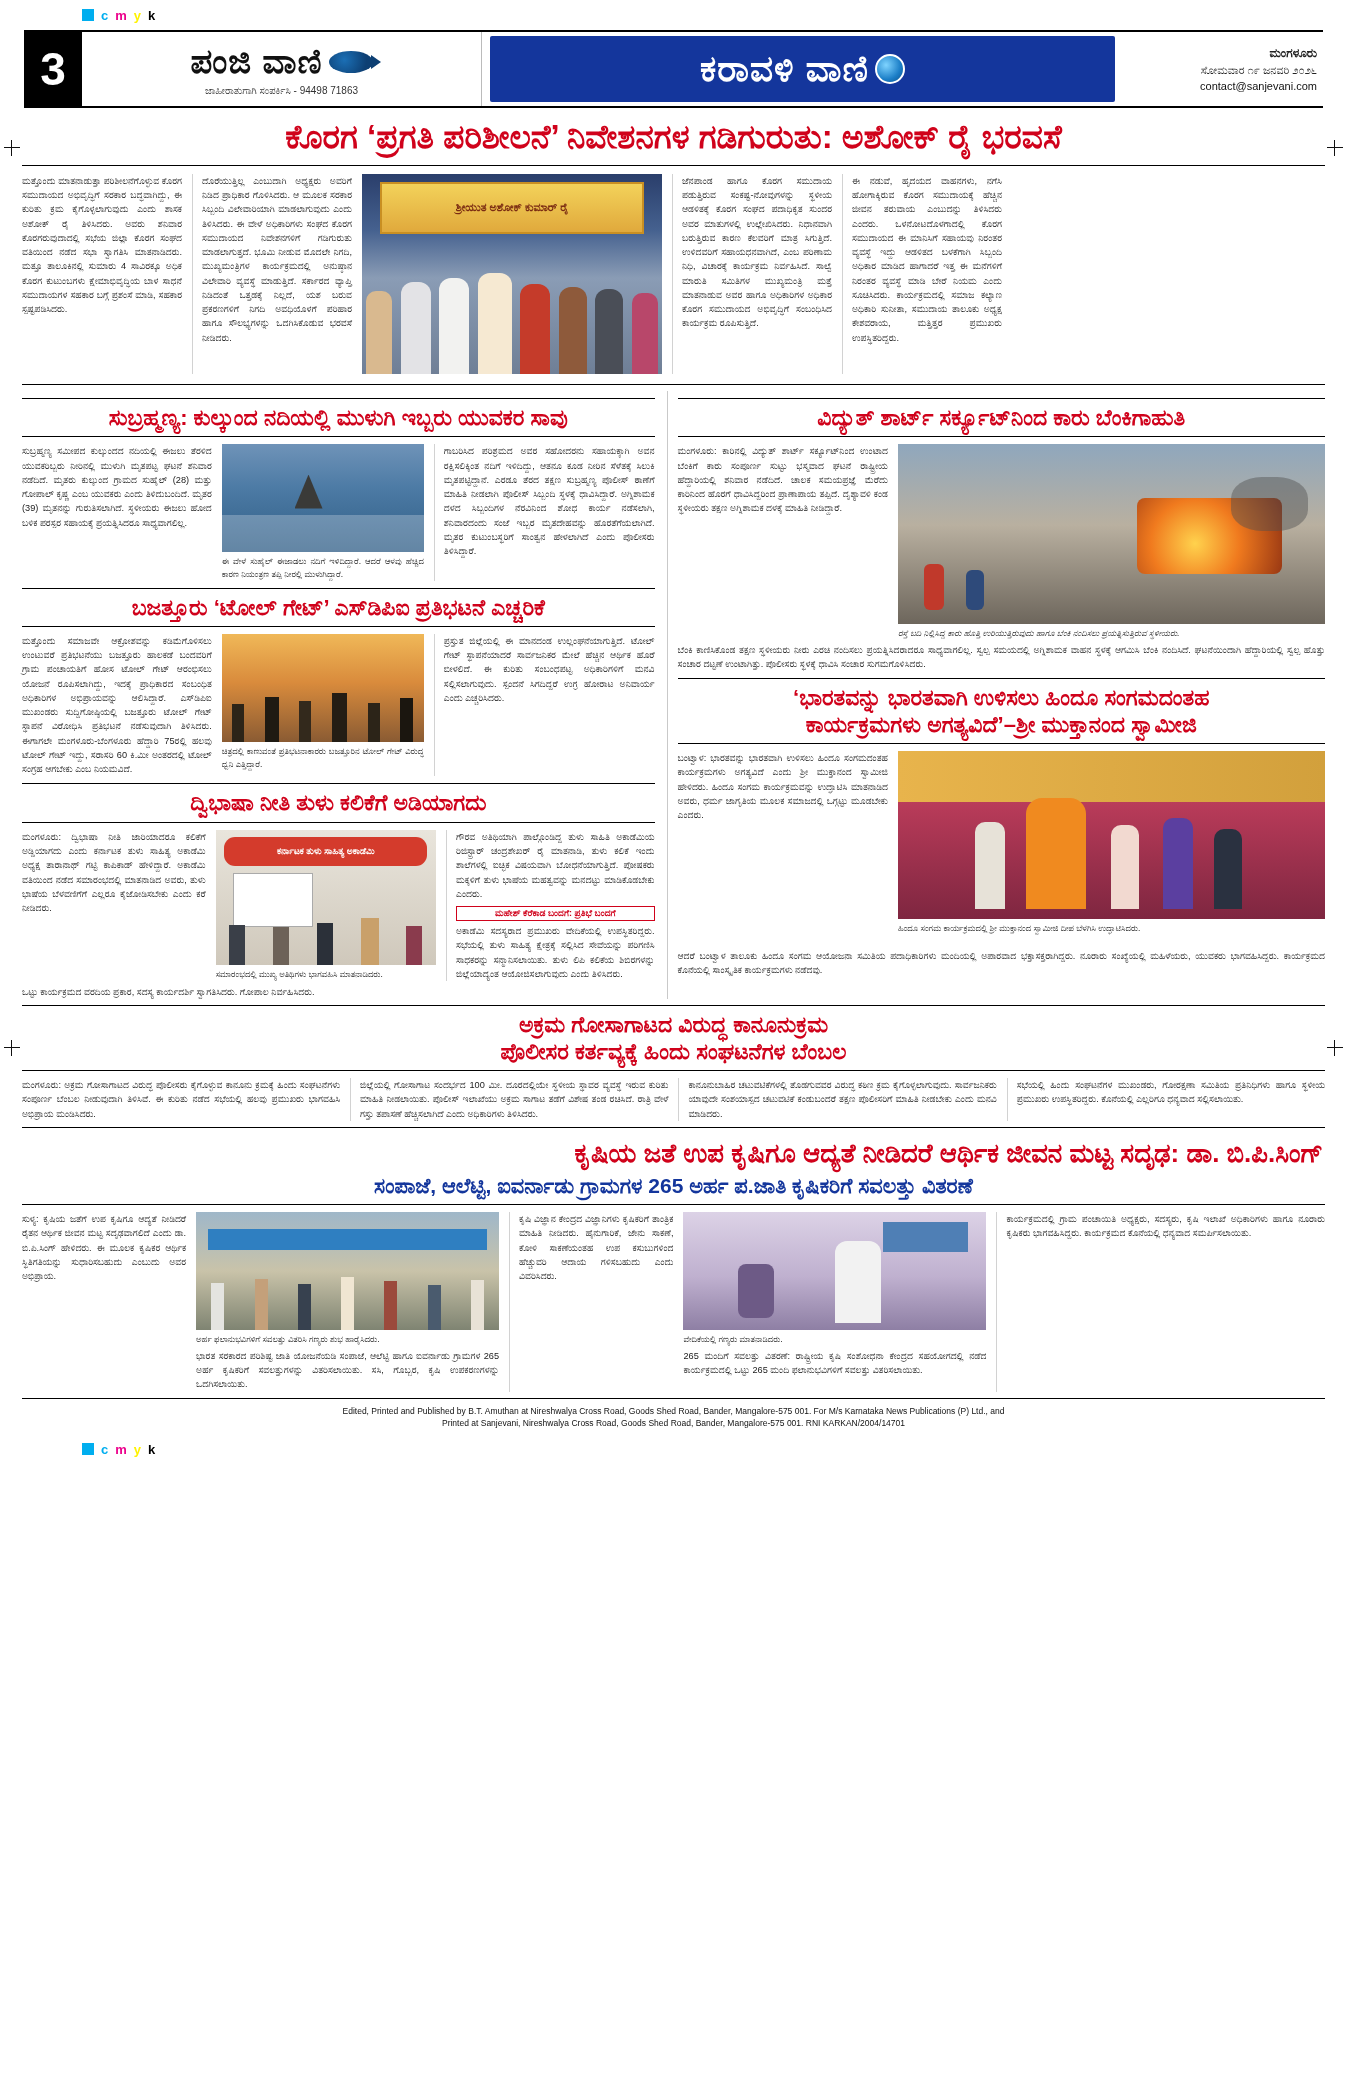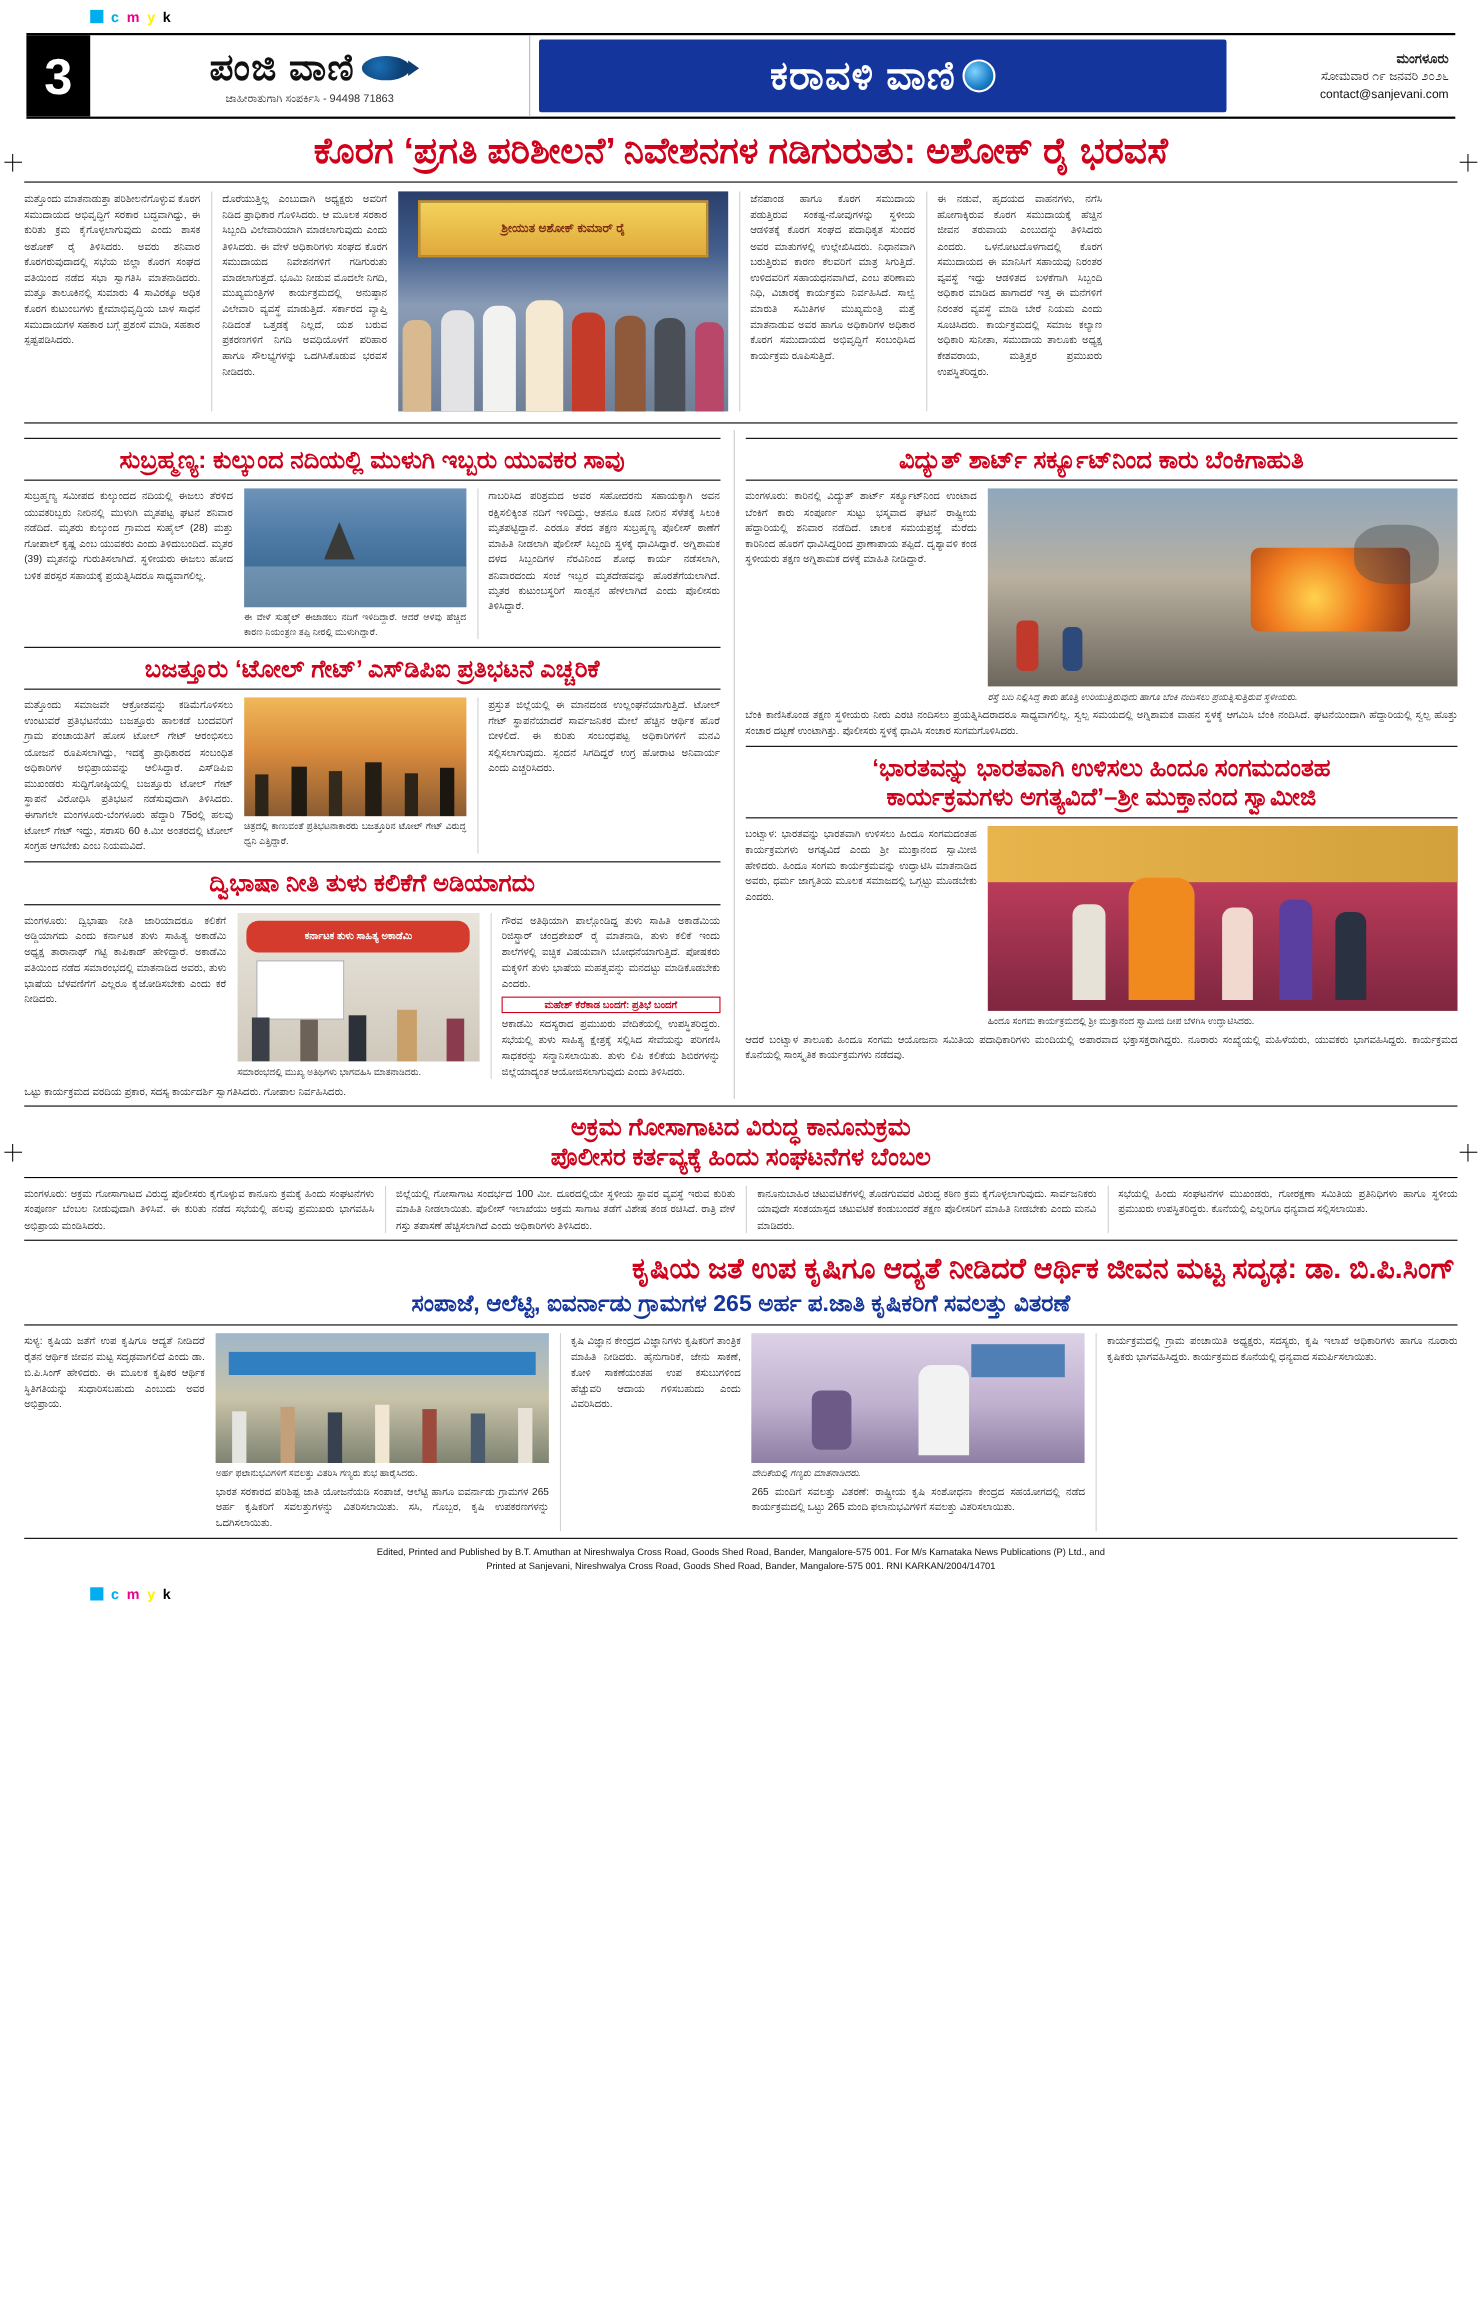--- a/index.html
+++ b/index.html
@@ -305,21 +305,21 @@
             <div style="position:absolute;left:0;right:0;top:0;height:30%;background:linear-gradient(90deg,#e8b44c,#d2a03c);"></div>
             <div style="position:absolute;left:30%;bottom:6%;width:60px;height:66%;background:#f08a1f;border-radius:16px 16px 0 0;"></div>
             <div style="position:absolute;left:18%;bottom:6%;width:30px;height:52%;background:#e7e2d8;border-radius:10px 10px 0 0;"></div>
             <div style="position:absolute;left:50%;bottom:6%;width:28px;height:50%;background:#f2d9d0;border-radius:10px 10px 0 0;"></div>
             <div style="position:absolute;left:62%;bottom:6%;width:30px;height:54%;background:#5b3fa0;border-radius:10px 10px 0 0;"></div>
             <div style="position:absolute;left:74%;bottom:6%;width:28px;height:48%;background:#2a3140;border-radius:10px 10px 0 0;"></div>
           </div>
           <div class="cap" style="margin-top:3px;">ಹಿಂದೂ ಸಂಗಮ ಕಾರ್ಯಕ್ರಮದಲ್ಲಿ ಶ್ರೀ ಮುಕ್ತಾನಂದ ಸ್ವಾಮೀಜಿ ದೀಪ ಬೆಳಗಿಸಿ ಉದ್ಘಾಟಿಸಿದರು.</div>
         </div>
       </div>
-      <div class="col-text" style="margin-top:3px;">ಆದರೆ ಬಂಟ್ವಾಳ ತಾಲೂಕು ಹಿಂದೂ ಸಂಗಮ ಆಯೋಜನಾ ಸಮಿತಿಯ ಪದಾಧಿಕಾರಿಗಳು ಮಂದಿಯಲ್ಲಿ ಅಪಾರವಾದ ಭಕ್ತಾಸಕ್ತರಾಗಿದ್ದರು. ನೂರಾರು ಸಂಖ್ಯೆಯಲ್ಲಿ ಮಹಿಳೆಯರು, ಯುವಕರು ಭಾಗವಹಿಸಿದ್ದರು. ಕಾರ್ಯಕ್ರಮದ ಕೊನೆಯಲ್ಲಿ ಸಾಂಸ್ಕೃತಿಕ ಕಾರ್ಯಕ್ರಮಗಳು ನಡೆದವು.</div>
+      <div class="col-text" style="margin-top:14px;">ಆದರೆ ಬಂಟ್ವಾಳ ತಾಲೂಕು ಹಿಂದೂ ಸಂಗಮ ಆಯೋಜನಾ ಸಮಿತಿಯ ಪದಾಧಿಕಾರಿಗಳು ಮಂದಿಯಲ್ಲಿ ಅಪಾರವಾದ ಭಕ್ತಾಸಕ್ತರಾಗಿದ್ದರು. ನೂರಾರು ಸಂಖ್ಯೆಯಲ್ಲಿ ಮಹಿಳೆಯರು, ಯುವಕರು ಭಾಗವಹಿಸಿದ್ದರು. ಕಾರ್ಯಕ್ರಮದ ಕೊನೆಯಲ್ಲಿ ಸಾಂಸ್ಕೃತಿಕ ಕಾರ್ಯಕ್ರಮಗಳು ನಡೆದವು.</div>
     </div>
   </div>
 
   <div class="sec-head" style="margin-top:6px;">
     <div>ಅಕ್ರಮ ಗೋಸಾಗಾಟದ ವಿರುದ್ಧ ಕಾನೂನುಕ್ರಮ</div>
     <div>ಪೊಲೀಸರ ಕರ್ತವ್ಯಕ್ಕೆ ಹಿಂದು ಸಂಘಟನೆಗಳ ಬೆಂಬಲ</div>
   </div>
   <div class="row">
     <div style="width:25%;" class="col-text">ಮಂಗಳೂರು: ಅಕ್ರಮ ಗೋಸಾಗಾಟದ ವಿರುದ್ಧ ಪೊಲೀಸರು ಕೈಗೊಳ್ಳುವ ಕಾನೂನು ಕ್ರಮಕ್ಕೆ ಹಿಂದು ಸಂಘಟನೆಗಳು ಸಂಪೂರ್ಣ ಬೆಂಬಲ ನೀಡುವುದಾಗಿ ತಿಳಿಸಿವೆ. ಈ ಕುರಿತು ನಡೆದ ಸಭೆಯಲ್ಲಿ ಹಲವು ಪ್ರಮುಖರು ಭಾಗವಹಿಸಿ ಅಭಿಪ್ರಾಯ ಮಂಡಿಸಿದರು.</div>
     <div style="width:25%;" class="col-text colsep">ಜಿಲ್ಲೆಯಲ್ಲಿ ಗೋಸಾಗಾಟ ಸಂದರ್ಭದ 100 ಮೀ. ದೂರದಲ್ಲಿಯೇ ಸ್ಥಳೀಯ ಸ್ಥಾವರ ವ್ಯವಸ್ಥೆ ಇರುವ ಕುರಿತು ಮಾಹಿತಿ ನೀಡಲಾಯಿತು. ಪೊಲೀಸ್ ಇಲಾಖೆಯು ಅಕ್ರಮ ಸಾಗಾಟ ತಡೆಗೆ ವಿಶೇಷ ತಂಡ ರಚಿಸಿದೆ. ರಾತ್ರಿ ವೇಳೆ ಗಸ್ತು ತಪಾಸಣೆ ಹೆಚ್ಚಿಸಲಾಗಿದೆ ಎಂದು ಅಧಿಕಾರಿಗಳು ತಿಳಿಸಿದರು.</div>
@@ -353,21 +353,21 @@
     </div>
 
     <div style="width:13%;" class="col-text colsep">ಕೃಷಿ ವಿಜ್ಞಾನ ಕೇಂದ್ರದ ವಿಜ್ಞಾನಿಗಳು ಕೃಷಿಕರಿಗೆ ತಾಂತ್ರಿಕ ಮಾಹಿತಿ ನೀಡಿದರು. ಹೈನುಗಾರಿಕೆ, ಜೇನು ಸಾಕಣೆ, ಕೋಳಿ ಸಾಕಣೆಯಂತಹ ಉಪ ಕಸುಬುಗಳಿಂದ ಹೆಚ್ಚುವರಿ ಆದಾಯ ಗಳಿಸಬಹುದು ಎಂದು ವಿವರಿಸಿದರು.</div>
 
     <div style="width:24%;">
       <div class="photo" style="height:118px;background:linear-gradient(180deg,#dcd2e6 0%,#bfb0cf 55%,#8e7fa4 100%);position:relative;">
         <div style="position:absolute;left:50%;bottom:6%;width:46px;height:70%;background:#f2f2f2;border-radius:12px 12px 0 0;"></div>
         <div style="position:absolute;left:18%;bottom:10%;width:36px;height:46%;background:#6d5a86;border-radius:8px;"></div>
         <div style="position:absolute;right:6%;top:8%;width:28%;height:26%;background:#4f7fb5;"></div>
       </div>
-      <div class="cap" style="margin-top:3px;font-style:italic;">ವೇದಿಕೆಯಲ್ಲಿ ಗಣ್ಯರು ಮಾತನಾಡಿದರು.</div>
+      <div class="cap" style="margin-top:3px;">ವೇದಿಕೆಯಲ್ಲಿ ಗಣ್ಯರು ಮಾತನಾಡಿದರು.</div>
       <div class="col-text" style="margin-top:3px;">265 ಮಂದಿಗೆ ಸವಲತ್ತು ವಿತರಣೆ: ರಾಷ್ಟ್ರೀಯ ಕೃಷಿ ಸಂಶೋಧನಾ ಕೇಂದ್ರದ ಸಹಯೋಗದಲ್ಲಿ ನಡೆದ ಕಾರ್ಯಕ್ರಮದಲ್ಲಿ ಒಟ್ಟು 265 ಮಂದಿ ಫಲಾನುಭವಿಗಳಿಗೆ ಸವಲತ್ತು ವಿತರಿಸಲಾಯಿತು.</div>
     </div>
 
     <div style="width:26%;" class="col-text colsep">ಕಾರ್ಯಕ್ರಮದಲ್ಲಿ ಗ್ರಾಮ ಪಂಚಾಯಿತಿ ಅಧ್ಯಕ್ಷರು, ಸದಸ್ಯರು, ಕೃಷಿ ಇಲಾಖೆ ಅಧಿಕಾರಿಗಳು ಹಾಗೂ ನೂರಾರು ಕೃಷಿಕರು ಭಾಗವಹಿಸಿದ್ದರು. ಕಾರ್ಯಕ್ರಮದ ಕೊನೆಯಲ್ಲಿ ಧನ್ಯವಾದ ಸಮರ್ಪಿಸಲಾಯಿತು.</div>
   </div>
 
   <div class="footer">
     <div>Edited, Printed and Published by B.T. Amuthan at Nireshwalya Cross Road, Goods Shed Road, Bander, Mangalore-575 001. For M/s Karnataka News Publications (P) Ltd., and</div>
     <div>Printed at Sanjevani, Nireshwalya Cross Road, Goods Shed Road, Bander, Mangalore-575 001. RNI KARKAN/2004/14701</div>
   </div>

